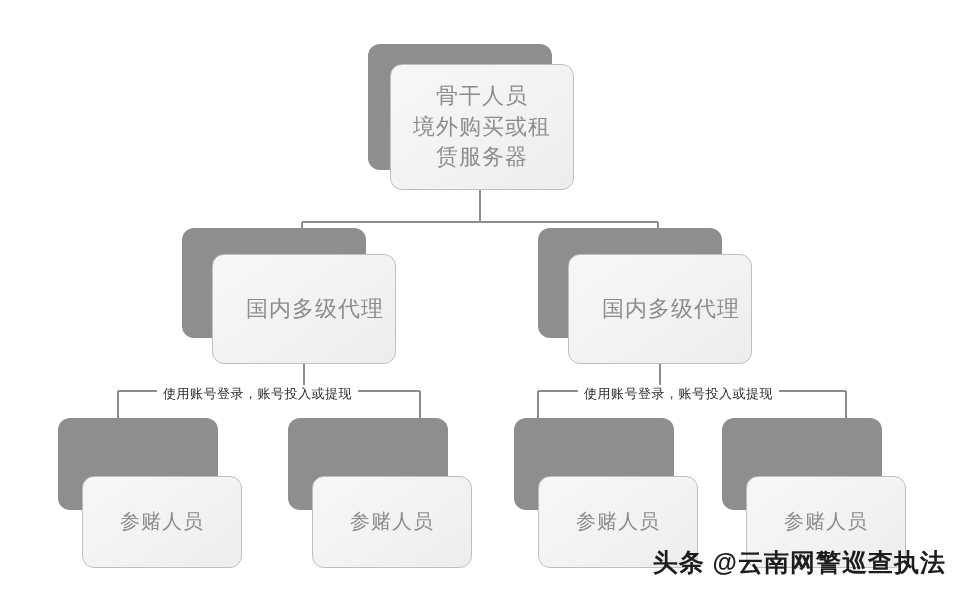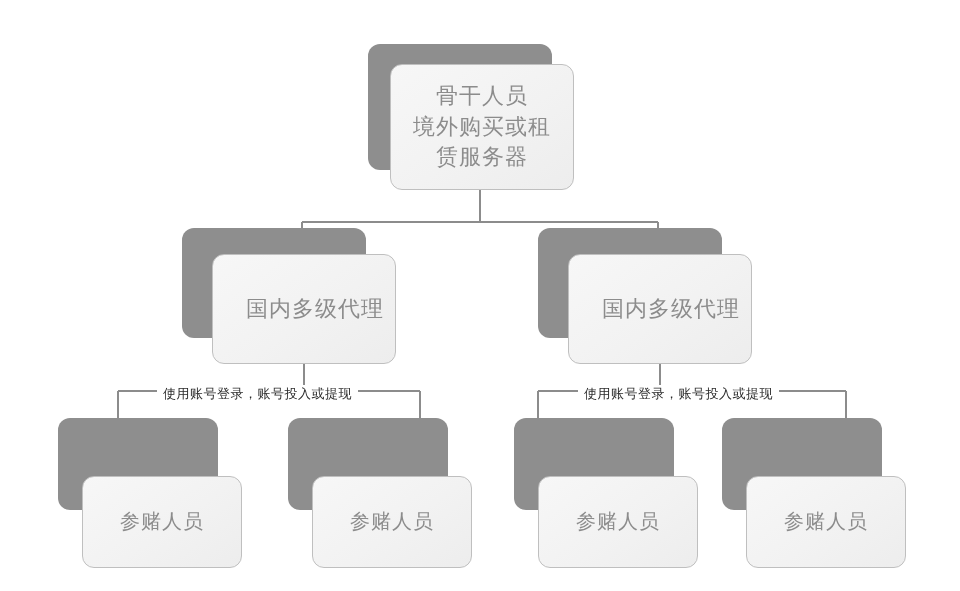--- a/index.html
+++ b/index.html
@@ -190,14 +190,15 @@
     <div class="card">
       <span class="card-label">参赌人员</span>
     </div>
   </div>
 
 
   <div class="edge-label" id="edge-label-left">使用账号登录，账号投入或提现</div>
 
   <div class="edge-label" id="edge-label-right">使用账号登录，账号投入或提现</div>
 
+  <div id="watermark">头条 @云南网警巡查执法</div>
 
 </div>
 
 </body></html>

